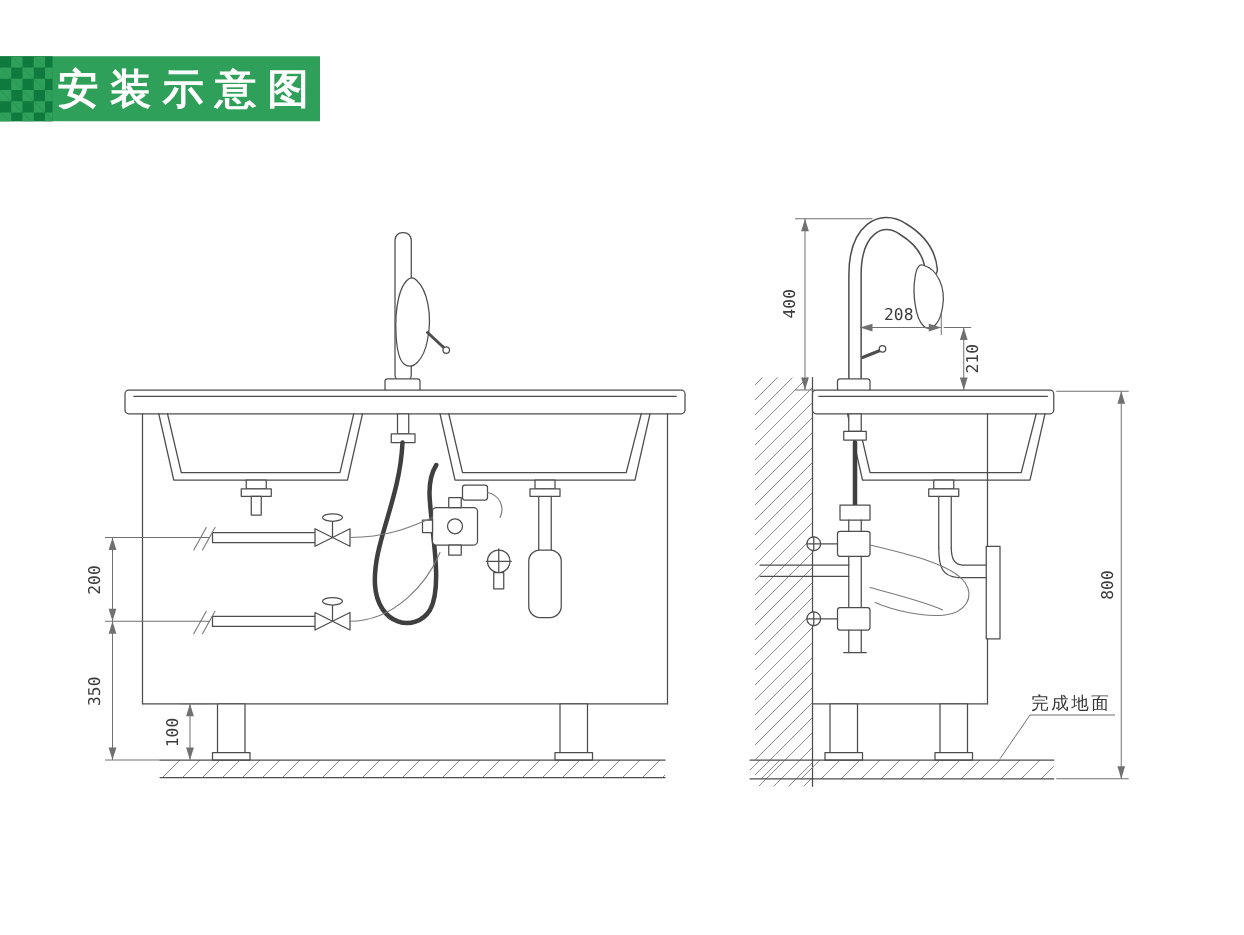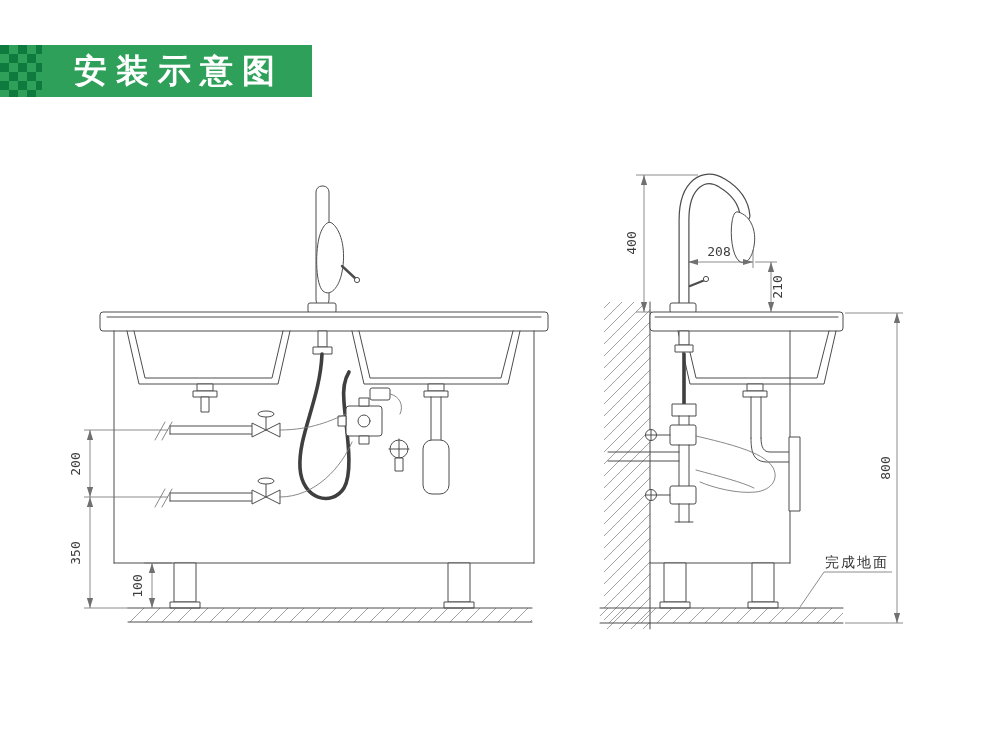--- a/index.html
+++ b/index.html
@@ -8,21 +8,21 @@
     --line:#4d4d4d;
     --dim-line:#707070;
     --dim-text:#3c3c3c;
   }
   html,body{margin:0;padding:0;}
   body{
     width:995px;height:748px;position:relative;overflow:hidden;
     background:#ffffff;font-family:"Liberation Sans",sans-serif;
   }
   .banner{
-    position:absolute;left:0;top:45px;width:312px;height:52px;
+    position:absolute;left:0;top:45px;width:256px;height:52px;
     display:flex;align-items:stretch;background:var(--banner-green);
   }
   .banner .diamonds{
     width:42px;
     background-color:var(--banner-dark-green);
     background-image:
       linear-gradient(45deg,var(--banner-green) 25%,transparent 25%,transparent 75%,var(--banner-green) 75%),
       linear-gradient(45deg,var(--banner-green) 25%,transparent 25%,transparent 75%,var(--banner-green) 75%);
     background-size:18px 18px;
     background-position:0 0,9px 9px;

